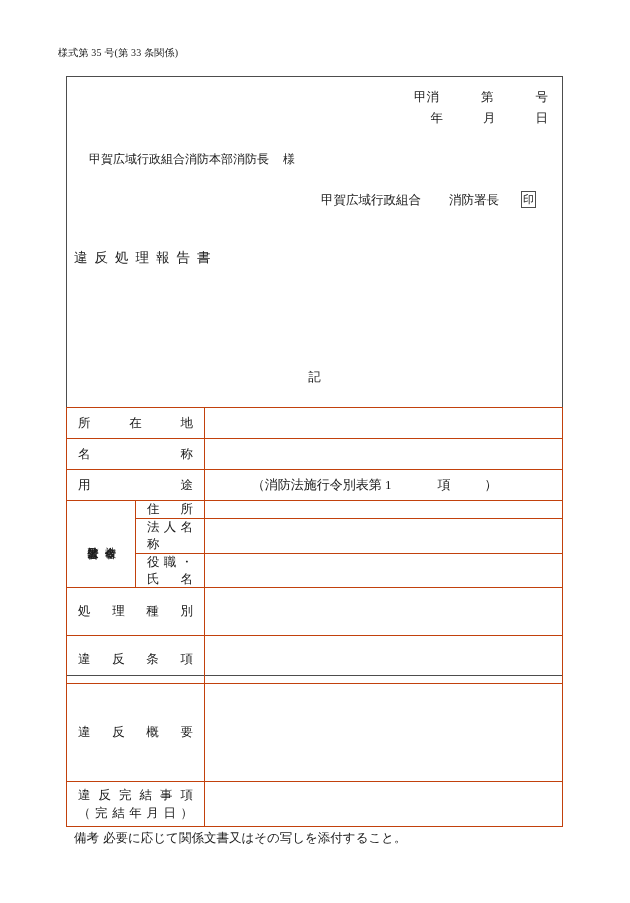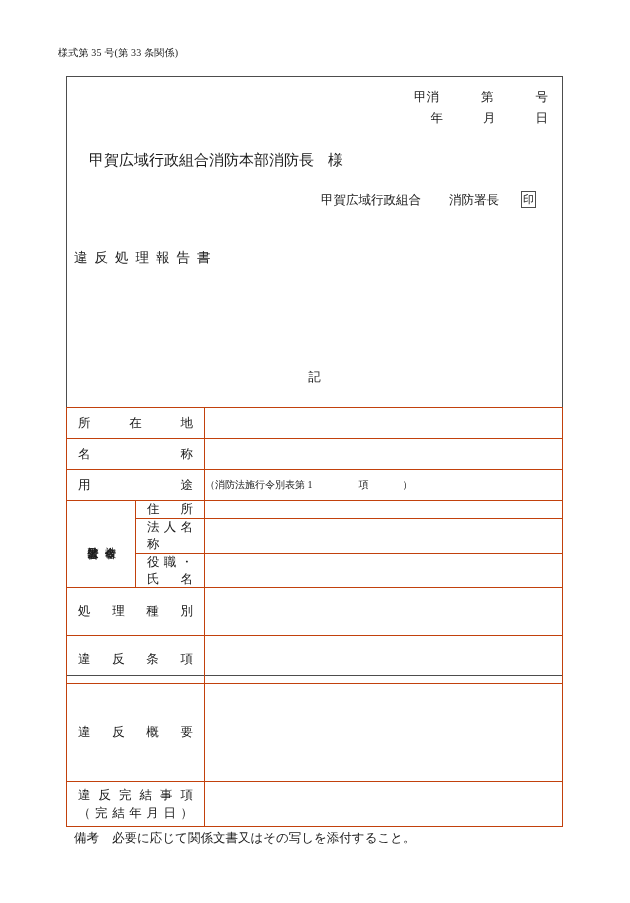--- a/index.html
+++ b/index.html
@@ -55,21 +55,21 @@
   }
   .doc-no-line-1 { display: block; letter-spacing: 0; }
   .doc-no-line-2 { display: block; }
   .sp-l { display: inline-block; width: 42px; }
   .sp-m { display: inline-block; width: 40px; }
 
   .addressee {
     position: absolute;
     left: 22px;
     top: 74px;
-    font-size: 15px;
+    font-size: 12px;
     white-space: nowrap;
   }
   .addressee .sama { margin-left: 14px; }
 
   .sender {
     position: absolute;
     right: 26px;
     top: 114px;
     font-size: 12.5px;
     white-space: nowrap;
@@ -171,23 +171,23 @@
     line-height: 1.35;
   }
   .lbl-2l { line-height: 1.5; }
 
   td.label-cell { width: 137px; height: 30px; }
   td.label-cell-sub { width: 85px; }
   td.value-cell { }
 
   .use-note {
     display: block;
-    text-align: left;
+    text-align: center;
     padding-right: 18px;
-    font-size: 10px;
+    font-size: 13px;
   }
   .gap-a { display: inline-block; width: 46px; }
   .gap-b { display: inline-block; width: 34px; }
 
   
   td.vert-cell {
     width: 52px;
     padding: 0;
   }
   .vert-wrap {
@@ -209,21 +209,21 @@
     white-space: nowrap;
   }
 
   .footnote {
     position: absolute;
     left: 74px;
     top: 830px;
     font-size: 12.5px;
     white-space: nowrap;
   }
-  .footnote .fn-label { margin-right: 13px; }
+  .footnote .fn-label { margin-right: 4px; }
 </style>
 </head>
 <body>
 
 <div class="page">
 
   <div class="form-no">様式第 35 号(第 33 条関係)</div>
 
   <div class="frame">
 

